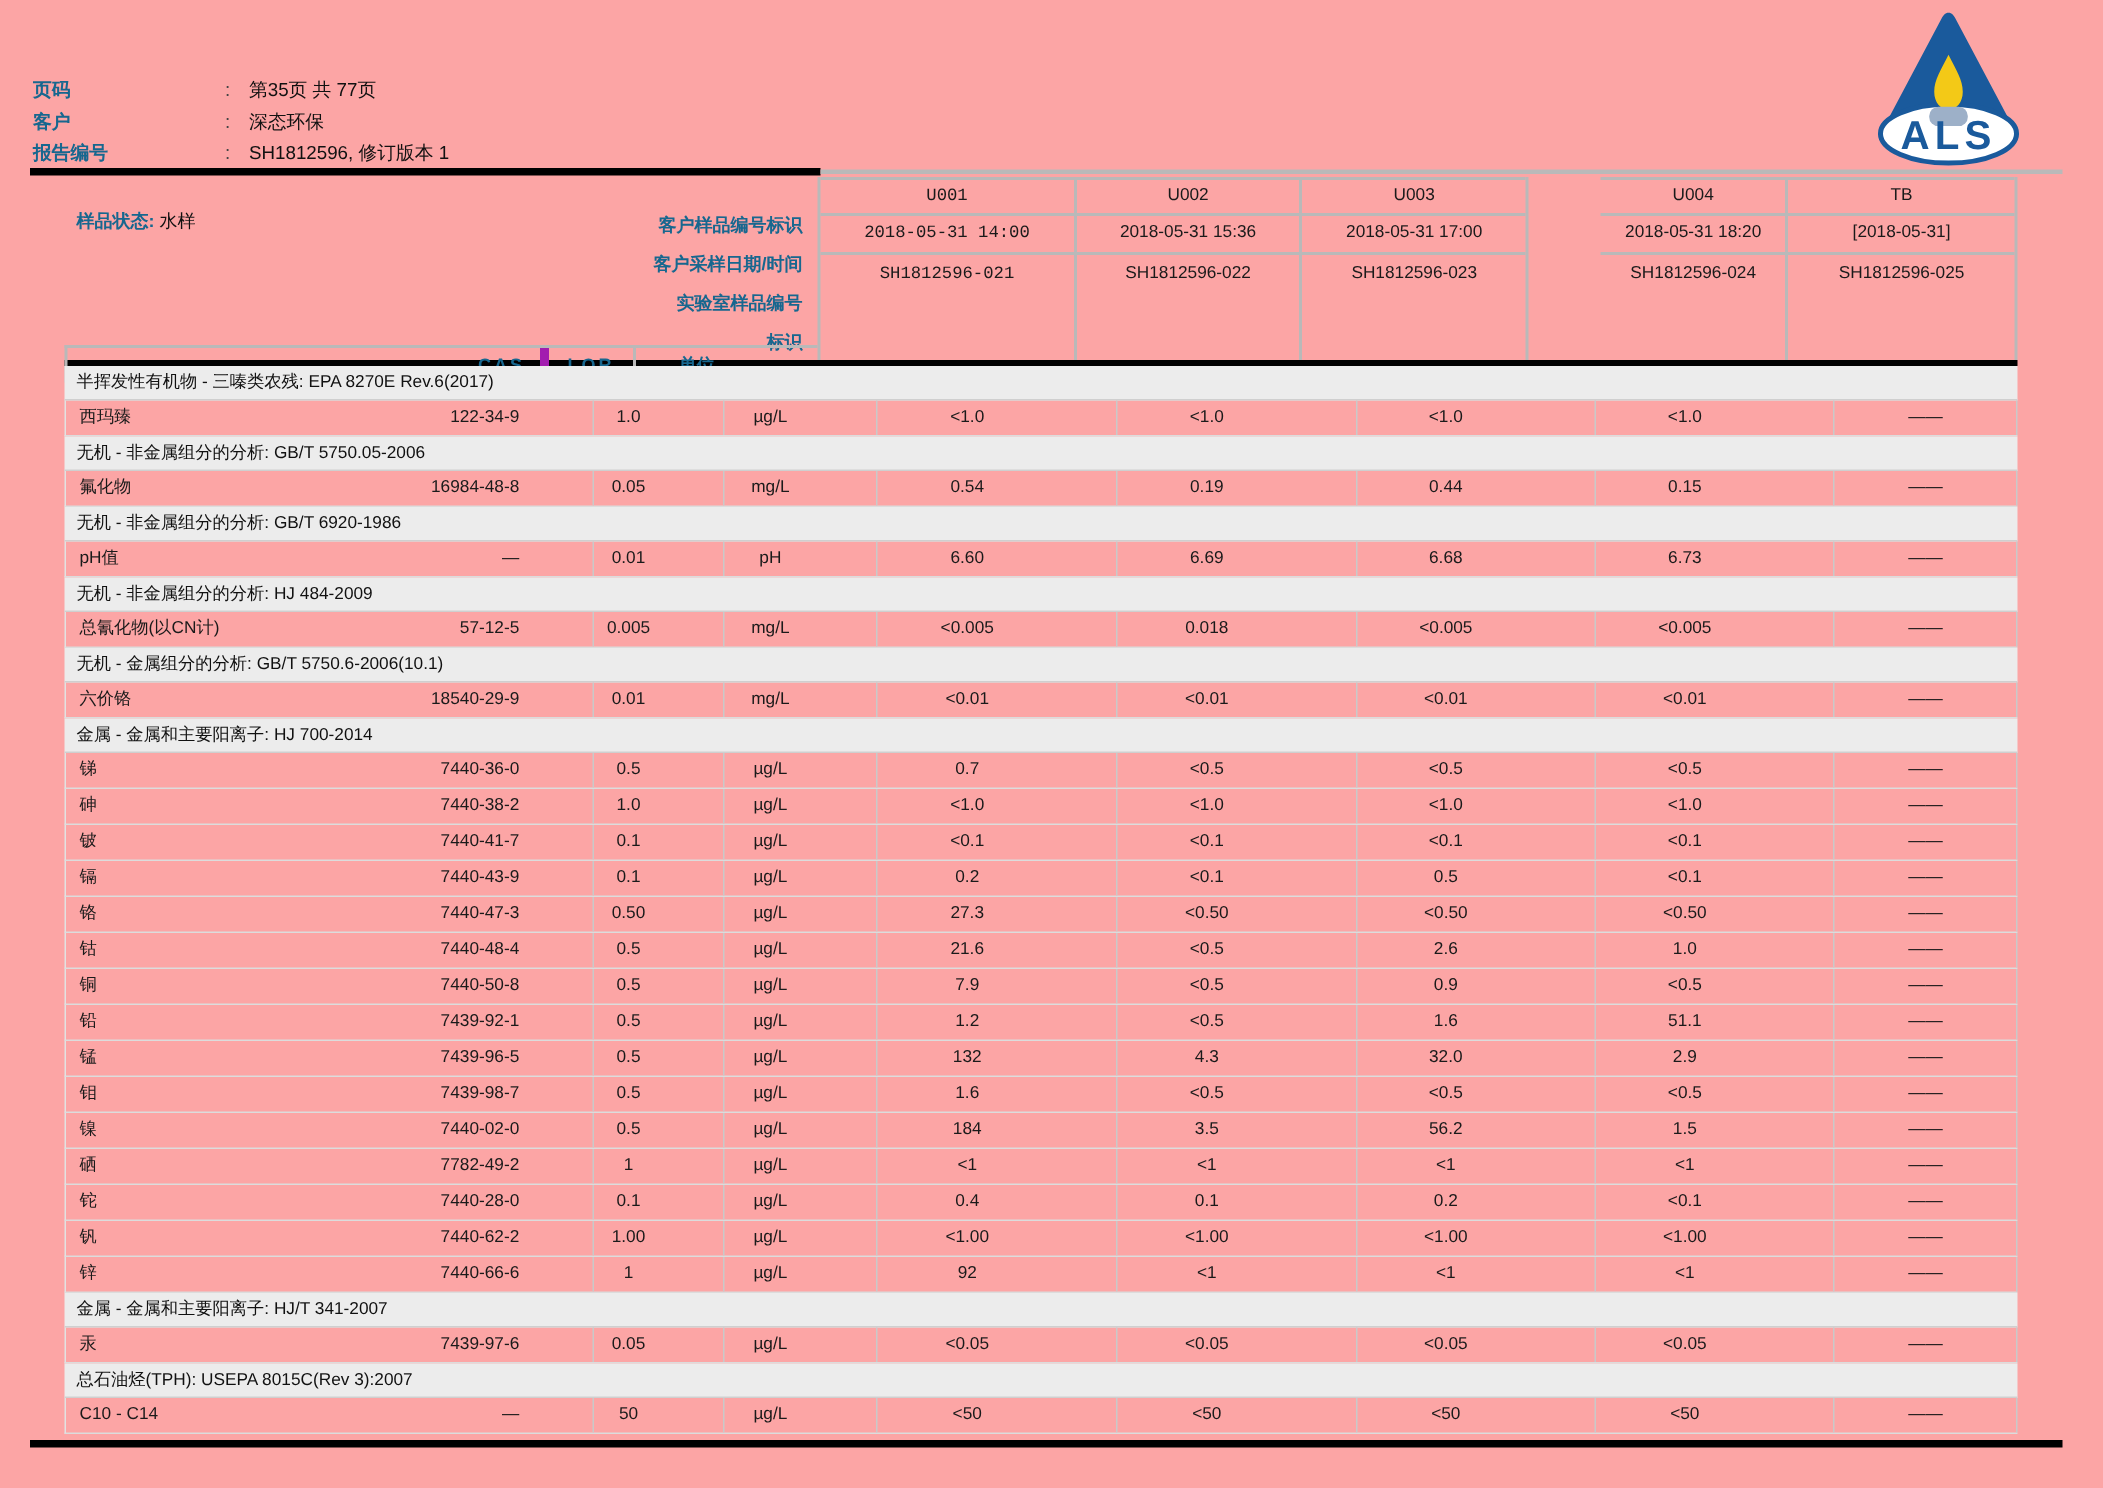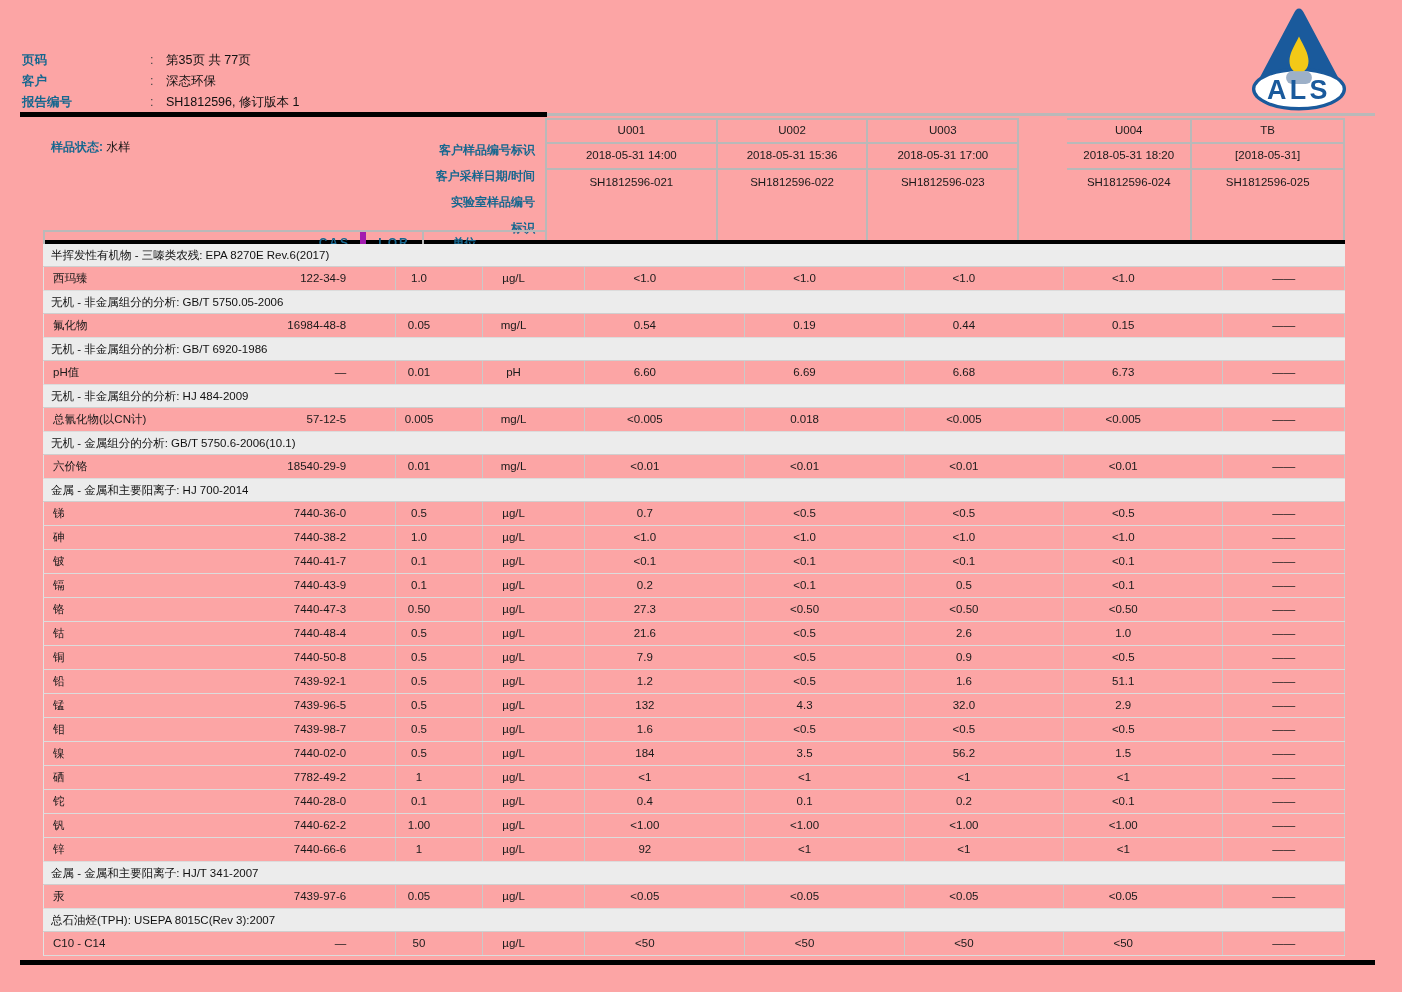--- a/index.html
+++ b/index.html
@@ -108,21 +108,21 @@
           <span class="hdr-label">实验室样品编号</span>
           <span class="hdr-label">标识</span>
         </div>
       <div class="cols-row">
         <div class="cas-h">CAS</div>
         <div class="lor-h">LOR</div>
         <div class="unit-h">单位</div>
       </div>
     </div>
     <div class="samples" id="samples">
-        <div class="sample-col" style="width: 180px;">
+        <div class="sample-col" style="width: 180px; font-family: Liberation Mono, monospace;">
           <div class="s-id">U001</div>
           <div class="s-dt">2018-05-31 14:00</div>
           <div class="s-lab">SH1812596-021</div>
         </div>
         <div class="sample-col" style="width: 159px;">
           <div class="s-id">U002</div>
           <div class="s-dt">2018-05-31 15:36</div>
           <div class="s-lab">SH1812596-022</div>
         </div>
         <div class="sample-col" style="width: 159px;">

